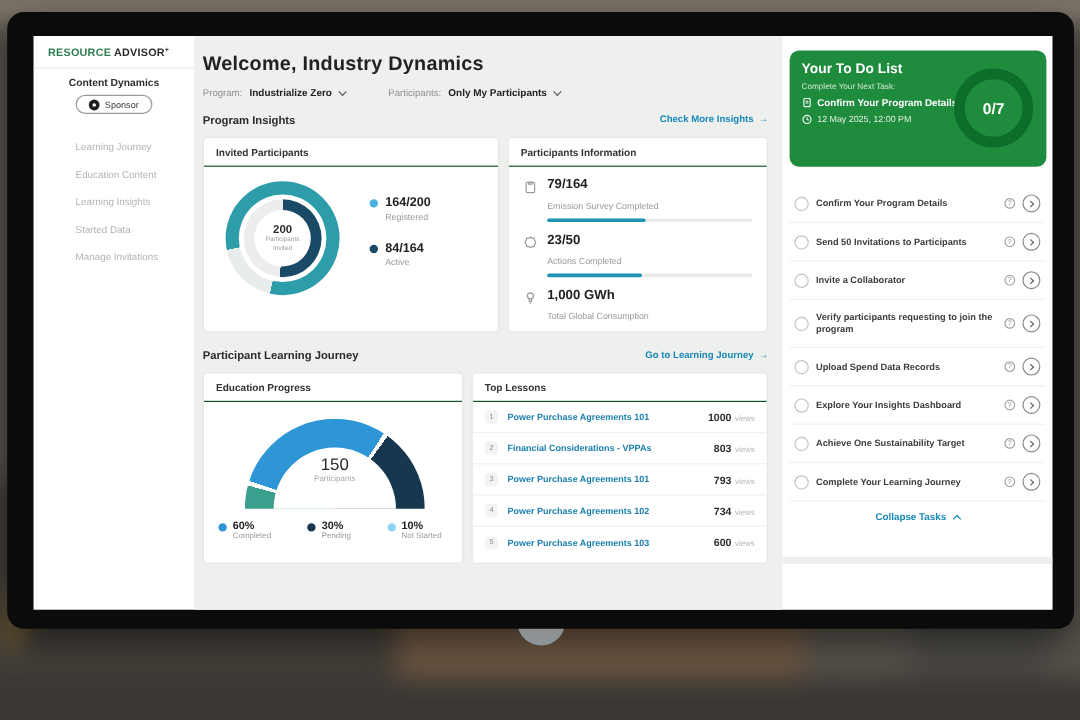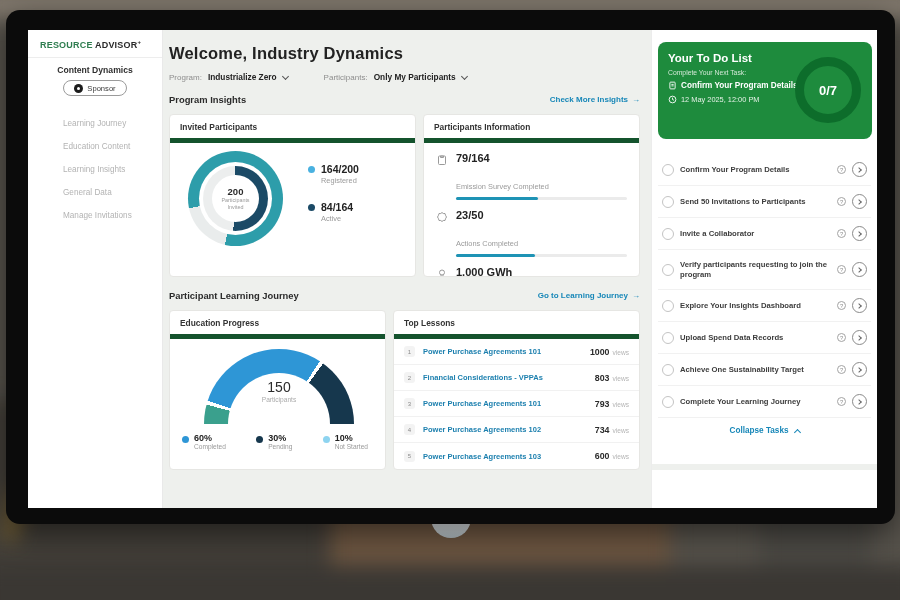--- a/index.html
+++ b/index.html
@@ -54,21 +54,21 @@
   .f-value { font-size:8.3px; font-weight:bold; color:#222; margin-left:6px; }
   .chev { width:5px; height:5px; border-right:1.4px solid #555; border-bottom:1.4px solid #555;
           display:inline-block; transform:rotate(45deg); margin-left:6px; margin-bottom:2px; }
   .sec-row { display:flex; align-items:center; justify-content:space-between; margin-top:12px; }
   .sec-row.second { margin-top:13px; }
   .sec-title { font-size:9.4px; font-weight:bold; color:#2b2b2b; }
   .sec-link { font-size:8px; font-weight:bold; color:#1787b8; cursor:pointer; display:flex; align-items:center; gap:4px; }
 
   .cards { display:flex; gap:7px; margin-top:9px; }
   .card { background:#fff; border:1px solid #e6e6e3; border-radius:4px; overflow:hidden; }
-  .card-h { padding:7px 10px 6px; border-bottom:5px solid #14532d; font-size:8.4px; font-weight:bold; color:#333; }
+  .card-h { padding:7px 10px 6px; border-bottom:1px solid #14532d; font-size:8.4px; font-weight:bold; color:#333; }
 
   .card-invited { width:247px; height:163px; position:relative; }
   .donut { position:absolute; left:18px; top:36px; width:95px; height:95px; }
   .dl { position:absolute; border-radius:50%; }
   .d-outer { inset:0; background:conic-gradient(from 258deg, #2d9daa 0 295deg, #e9ecec 295deg 360deg); }
   .d-oh { left:11px; top:11px; width:73px; height:73px; background:#fff; }
   .d-inner { left:15px; top:15px; width:65px; height:65px;
              background:conic-gradient(#1b4a66 0 184deg, #eceeee 184deg 360deg); }
   .d-ih { left:24px; top:24px; width:47px; height:47px; background:#fff;
           display:flex; flex-direction:column; align-items:center; justify-content:center; text-align:center; }
@@ -80,21 +80,21 @@
   .dot-reg { background:#49b1e0; } .dot-act { background:#1b4a66; }
   .leg-val { font-size:10.5px; font-weight:bold; color:#222; }
   .leg-lab { font-size:7.4px; color:#9a9a9a; margin-top:1px; }
 
   .card-info { flex:1; height:163px; }
   .stat { display:flex; gap:8px; padding:9px 12px 0; }
   .stat-ico { width:12px; height:12px; color:#9a9a9a; margin-top:2px; flex:0 0 12px; }
   .stat-ico svg { width:12px; height:12px; display:block; }
   .stat-body { flex:1; }
   .stat-val { font-size:11px; font-weight:bold; color:#222; }
-  .stat-lab { font-size:7.4px; color:#9a9a9a; margin-top:18px; }
+  .stat-lab { font-size:7.4px; color:#9a9a9a; margin-top:7px; }
   .bar { margin-top:6px; height:3px; background:#ebebeb; border-radius:2px; }
   .bar-fill { height:3px; border-radius:2px; background:#1e93b5; }
   .w48 { width:48%; } .w46 { width:46%; }
 
   .card-progress { width:217px; height:160px; position:relative; }
   .gauge-wrap { position:absolute; left:34px; top:38px; width:150px; height:75px; overflow:hidden; }
   .gauge-arc { width:150px; height:150px; border-radius:50%;
     background:conic-gradient(from 268deg,
       #3aa08d 0 17deg, #ffffff 17deg 20deg,
       #2e96d6 20deg 125deg, #ffffff 125deg 128deg,
@@ -220,21 +220,21 @@
               <svg viewBox="0 0 24 24" fill="none" stroke="currentColor" stroke-width="2">
                 <circle cx="9" cy="8" r="3"></circle>
                 <path d="M3 20a6 6 0 0 1 12 0"></path>
                 <circle cx="17" cy="9" r="2.4"></circle>
                 <path d="M15.5 14.5a5 5 0 0 1 6 4.5"></path>
               </svg>
             </span>
           <span class="nav-label">Participants</span>
         </div>
         <div class="nav-item sub">
-          <span class="nav-label">General Data</span>
+          <span class="nav-label">Started Data</span>
         </div>
         <div class="nav-item sub">
           <span class="nav-label">Manage Invitations</span>
         </div>
         <div class="nav-item main">
           <span class="nav-ico">
               <svg viewBox="0 0 24 24" fill="none" stroke="currentColor" stroke-width="2">
                 <path d="M8 6h13M8 12h13M8 18h13"></path>
                 <path d="M3 6h1M3 12h1M3 18h1"></path>
               </svg>
@@ -493,29 +493,29 @@
         <div class="task two">
           <span class="cb"></span>
           <span class="t-label">Verify participants requesting to join the program</span>
           <span class="help">?</span>
           <span class="circle-btn">
               <span class="chev-r"></span>
             </span>
         </div>
         <div class="task">
           <span class="cb"></span>
+          <span class="t-label">Upload Spend Data Records</span>
+          <span class="help">?</span>
+          <span class="circle-btn">
+              <span class="chev-r"></span>
+            </span>
+        </div>
+        <div class="task">
+          <span class="cb"></span>
           <span class="t-label">Explore Your Insights Dashboard</span>
-          <span class="help">?</span>
-          <span class="circle-btn">
-              <span class="chev-r"></span>
-            </span>
-        </div>
-        <div class="task">
-          <span class="cb"></span>
-          <span class="t-label">Upload Spend Data Records</span>
           <span class="help">?</span>
           <span class="circle-btn">
               <span class="chev-r"></span>
             </span>
         </div>
         <div class="task">
           <span class="cb"></span>
           <span class="t-label">Achieve One Sustainability Target</span>
           <span class="help">?</span>
           <span class="circle-btn">

